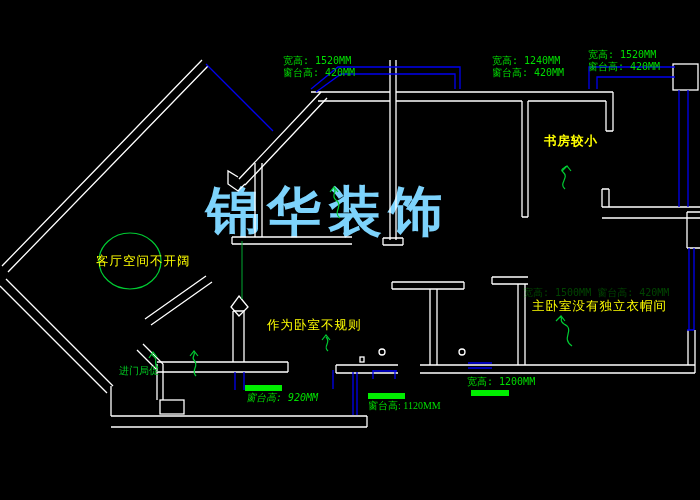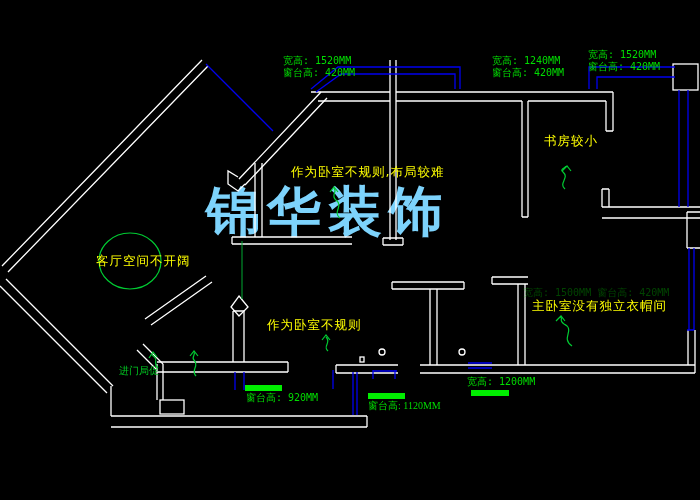--- a/index.html
+++ b/index.html
@@ -108,30 +108,29 @@
       </g>
 
       <g fill="#00ee00">
         <rect x="245" y="385" width="37" height="6"></rect>
         <rect x="368" y="393" width="37" height="6"></rect>
         <rect x="471" y="390" width="38" height="6"></rect>
       </g>
     </g>
   </svg>
 
-  <span class="note" style="left:291px;top:164px;">作为卧室不规则,布局较难</span>
-  <span class="note" style="left:544px;top:133px;">书房较小</span>
+  <span class="note" style="left:544px;top:133px;font-weight:bold;">书房较小</span>
   <span class="note" style="left:96px;top:253px;">客厅空间不开阔</span>
   <span class="note" style="left:267px;top:317px;">作为卧室不规则</span>
   <span class="note" style="left:532px;top:298px;">主卧室没有独立衣帽间</span>
   <span class="note-sm" style="left:119px;top:364px;">进门局促</span>
 
   <span class="dim" style="left:283px;top:57px;">宽高: 1520MM</span>
   <span class="dim" style="left:283px;top:69px;">窗台高: 420MM</span>
   <span class="dim" style="left:492px;top:57px;">宽高: 1240MM</span>
   <span class="dim" style="left:492px;top:69px;">窗台高: 420MM</span>
   <span class="dim" style="left:588px;top:51px;">宽高: 1520MM</span>
   <span class="dim" style="left:588px;top:63px;">窗台高: 420MM</span>
-  <span class="dim" style="left:246px;top:394px;">窗台高: 920MM</span>
+  <span class="dim" style="left:246px;top:394px;font-style:italic;">窗台高: 920MM</span>
   <span class="dim" style="left:368px;top:402px;font-family:Liberation Serif, serif;">窗台高: 1120MM</span>
   <span class="dim" style="left:467px;top:378px;">宽高: 1200MM</span>
   <span class="dim dim-faint" style="left:523px;top:289px;">宽高: 1500MM  窗台高: 420MM</span>
 </div>
 
 </body></html>

